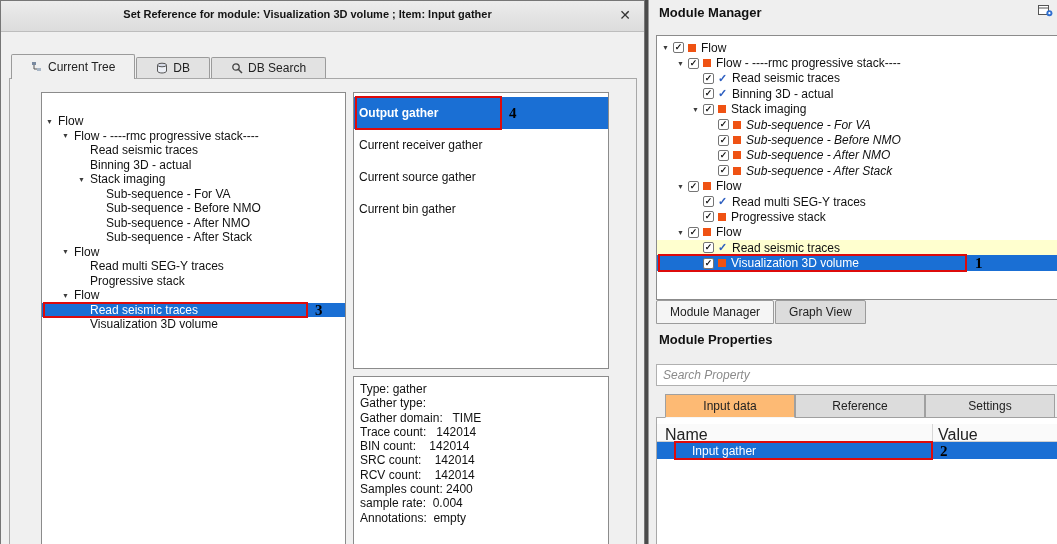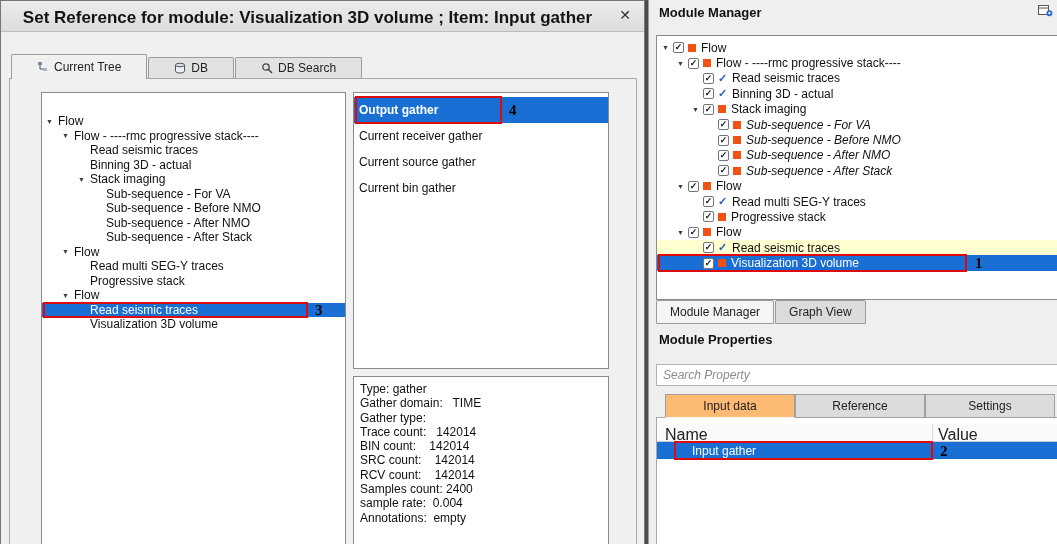--- a/index.html
+++ b/index.html
@@ -8,41 +8,41 @@
     background:#4b4b4b;
     font-family:"Liberation Sans",sans-serif;
     -webkit-font-smoothing:antialiased;
   }
   
   .dialog{position:absolute;left:0;top:0;width:645px;height:544px;background:#f0f0f0;
     border:1px solid #767676;border-bottom:none;box-sizing:border-box}
   .titlebar{position:absolute;left:0;top:0;right:0;height:30px;
     background:linear-gradient(#ececec,#dcdcdc);border-bottom:1px solid #bdbdbd}
   .title{position:absolute;left:0;right:30px;top:7px;text-align:center;font-weight:bold;
-    font-size:17px;color:#141414;white-space:nowrap}
+    font-size:11px;color:#141414;white-space:nowrap}
   .close{position:absolute;right:13px;top:6px;font-size:14px;color:#333;cursor:default}
   .tabbar{position:absolute;left:10px;top:53px;display:flex;align-items:flex-end;z-index:3}
-  .dtab{display:flex;align-items:center;gap:5px;padding:0 25px;font-size:12px;color:#222;
+  .dtab{display:flex;align-items:center;gap:5px;padding:0 19px;font-size:12px;color:#222;
     background:#e2e2e2;border:1px solid #9b9b9b;border-bottom:none;height:21px;
     margin-right:1px;border-radius:2px 2px 0 0;box-sizing:border-box;white-space:nowrap}
   .dtab.active{background:#f0f0f0;height:25px;margin-bottom:-1px;z-index:4}
   .frame{position:absolute;left:8px;top:77px;width:628px;bottom:0;
     border:1px solid #a8a8a8;border-bottom:none;background:#f0f0f0;box-sizing:border-box}
   .panel{background:#fff;border:1px solid #8b8b8b;box-sizing:border-box;overflow:hidden}
   .flowtree{position:absolute;left:40px;top:91px;width:305px;bottom:-1px;padding-top:21px}
   .gatherlist{position:absolute;left:352px;top:91px;width:256px;height:277px;padding-top:4px}
   .detailsbox{position:absolute;left:352px;top:375px;width:256px;bottom:-1px;
     padding:5px 6px;font-size:12px;line-height:14.3px;color:#111}
   .dline{white-space:pre}
   
   .trow{position:relative;display:flex;align-items:center;height:14.5px;font-size:12px;color:#111}
   .trow.sel{background:var(--selection);color:#fff}
   .tri{width:13px;flex:none;font-size:7px;color:#3d3d3d;line-height:1;padding-left:1px;box-sizing:border-box}
   .lbl{white-space:nowrap}
-  .grow{position:relative;display:flex;align-items:center;height:26px;font-size:12px;color:#111;padding-left:5px}
+  .grow{position:relative;display:flex;align-items:center;height:32px;font-size:12px;color:#111;padding-left:5px}
   .grow.sel{background:var(--selection);color:#fff;font-weight:bold}
   
   .redbox{position:absolute;border:2px solid var(--annotation-red);box-sizing:border-box;pointer-events:none}
   .anno{position:absolute;font-family:"Liberation Serif",serif;font-weight:bold;font-size:15px;
     color:#000;top:50%;transform:translateY(-50%);line-height:1}
   #flow-tree .redbox{left:1px;width:265px;top:-1px;bottom:-1px}
   #flow-tree .anno{left:273px}
   #gather-list .redbox{left:1px;width:147px;top:-1px;bottom:-1px}
   #gather-list .anno{left:155px}
   #mm-tree .redbox{left:1px;width:309px;top:-1px;bottom:-1px}
@@ -201,22 +201,22 @@
       </div>
       <div class="grow">
         <span class="lbl">Current source gather</span>
       </div>
       <div class="grow">
         <span class="lbl">Current bin gather</span>
       </div>
     </div>
   <div class="panel detailsbox" id="gather-details">
       <div class="dline">Type: gather</div>
+      <div class="dline">Gather type:</div>
       <div class="dline">Gather domain:   TIME</div>
-      <div class="dline">Gather type:</div>
       <div class="dline">Trace count:   142014</div>
       <div class="dline">BIN count:    142014</div>
       <div class="dline">SRC count:    142014</div>
       <div class="dline">RCV count:    142014</div>
       <div class="dline">Samples count: 2400</div>
       <div class="dline">sample rate:  0.004</div>
       <div class="dline">Annotations:  empty</div>
     </div>
 </div>
 

